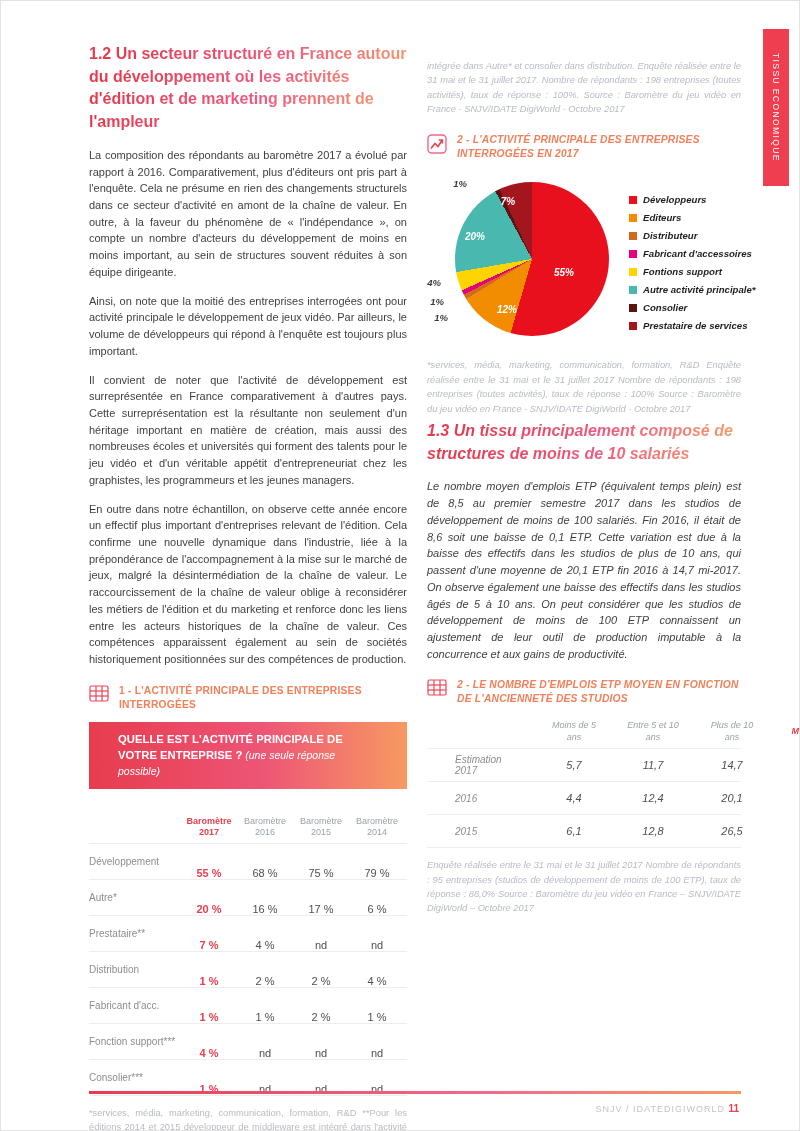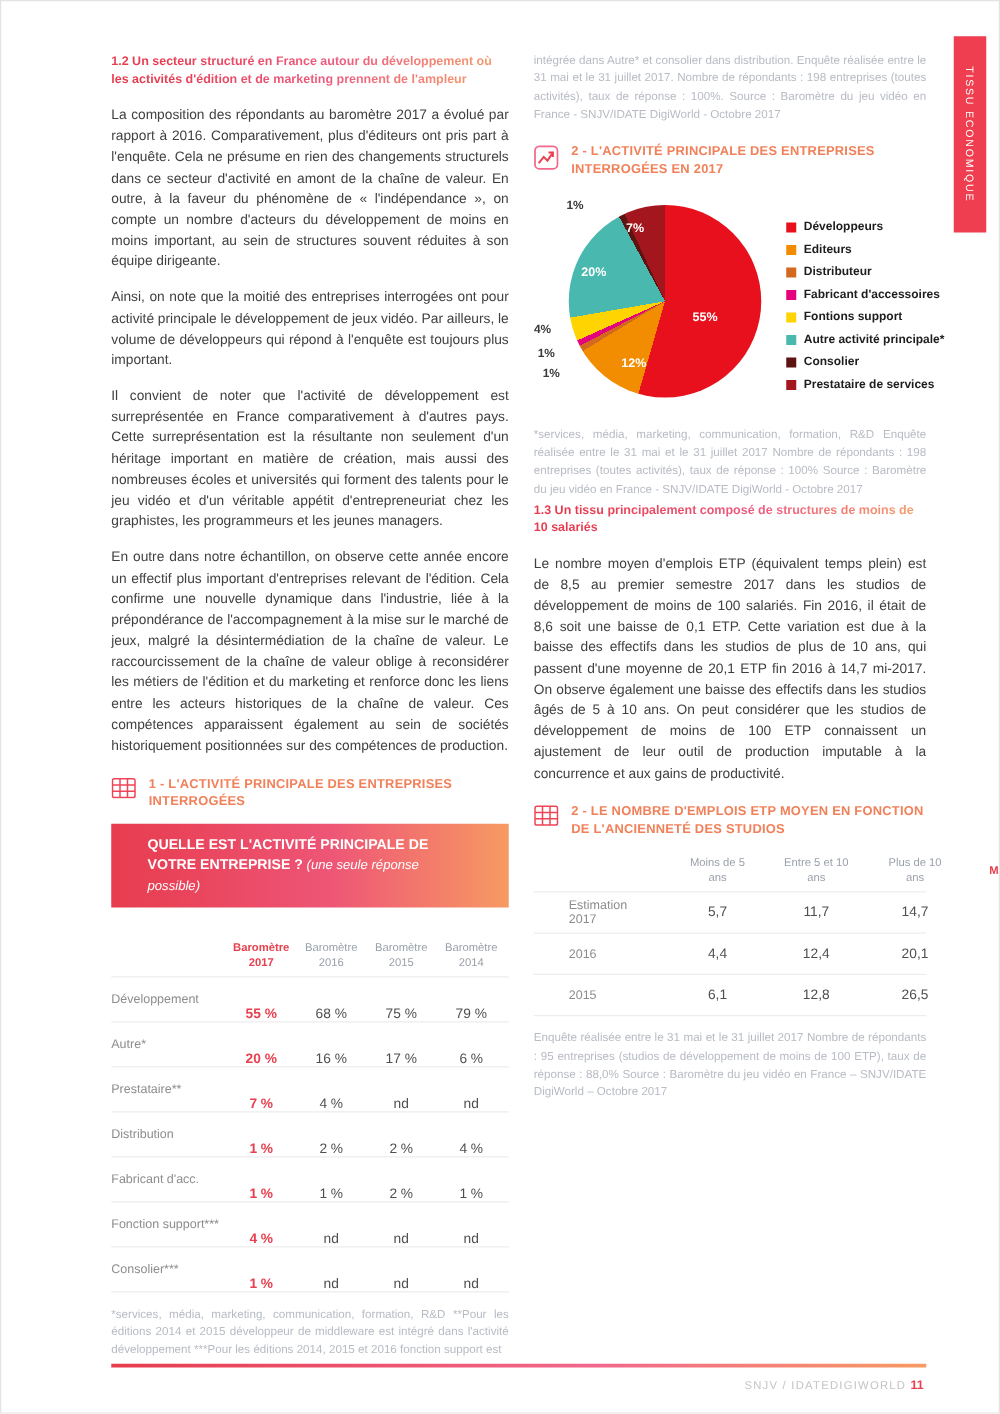--- a/index.html
+++ b/index.html
@@ -4,29 +4,29 @@
 <style>
   * { margin:0; padding:0; box-sizing:border-box; }
   html,body { background:#fff; }
   body { font-family:"Liberation Sans", sans-serif; width:800px; }
 
   .page { position:relative; width:800px; height:1131px; background:#ffffff;
           border:1px solid #e3e3e3; overflow:hidden; }
 
   
   .col-left  { position:absolute; left:88px;  top:42px; width:318px; }
-  .col-right { position:absolute; left:426px; top:40px; width:314px; }
+  .col-right { position:absolute; left:426px; top:58px; width:314px;font-style:italic; }
 
   
   .side-tab { position:absolute; right:10px; top:28px; width:26px; height:157px;
               background:#ee3e50; color:#fff; display:flex; align-items:center; justify-content:center;
               writing-mode:vertical-rl; font-size:8.5px; letter-spacing:1.4px; font-weight:400; }
 
   
-  .section-heading { font-size:10px; font-weight:bold; line-height:1.42; margin-bottom:13px;
+  .section-heading { font-size:16px; font-weight:bold; line-height:1.42; margin-bottom:13px;
     background:linear-gradient(115deg,#e63a4e 10%,#ee5b80 55%,#f59e6c 95%);
     -webkit-background-clip:text; background-clip:text; color:transparent; }
   .para { font-size:11px; line-height:1.52; color:#3f3f3f; text-align:justify; margin-bottom:12px; }
   .note { font-size:9.3px; line-height:1.55; color:#b7bbc3; text-align:justify; }
   .fn   { margin-top:10px; font-size:9.3px; line-height:1.55; color:#b7bbc3; text-align:justify; }
 
   
   .caption { display:flex; gap:8px; align-items:flex-start; margin:16px 0 10px; }
   .caption-icon { flex:0 0 22px; padding-top:1px; }
   .caption-text { font-size:10.3px; font-weight:bold; color:#f1815a; line-height:1.35; letter-spacing:.2px; }

